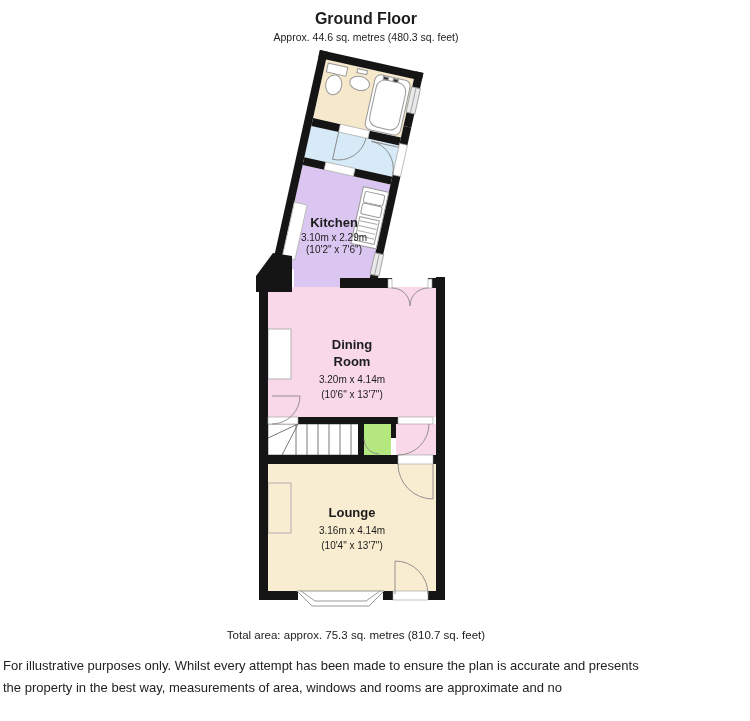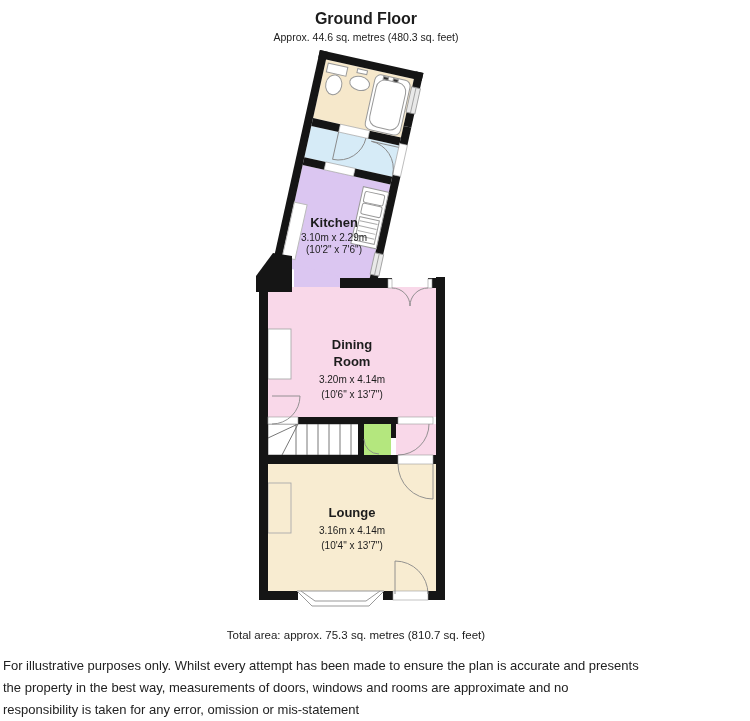--- a/index.html
+++ b/index.html
@@ -149,16 +149,15 @@
 
   <text x="352" y="517" text-anchor="middle" class="t-room">Lounge</text>
   <text x="352" y="534" text-anchor="middle" class="t-dim">3.16m x 4.14m</text>
   <text x="352" y="549" text-anchor="middle" class="t-dim">(10'4" x 13'7")</text>
 
   <text x="356" y="639" text-anchor="middle" class="t-total">Total area: approx. 75.3 sq. metres (810.7 sq. feet)</text>
 </svg>
 
 <div class="disclaimer">
   <div>For illustrative purposes only. Whilst every attempt has been made to ensure the plan is accurate and presents</div>
-  <div>the property in the best way, measurements of doors, windows and rooms are approximate and no</div>
-  <div>responsibility is taken for any error, omission or mis-statement</div>
+  <div>the property in the best way, measurements of area, windows and rooms are approximate and no</div>
 </div>
 </div>
 
 </body></html>

